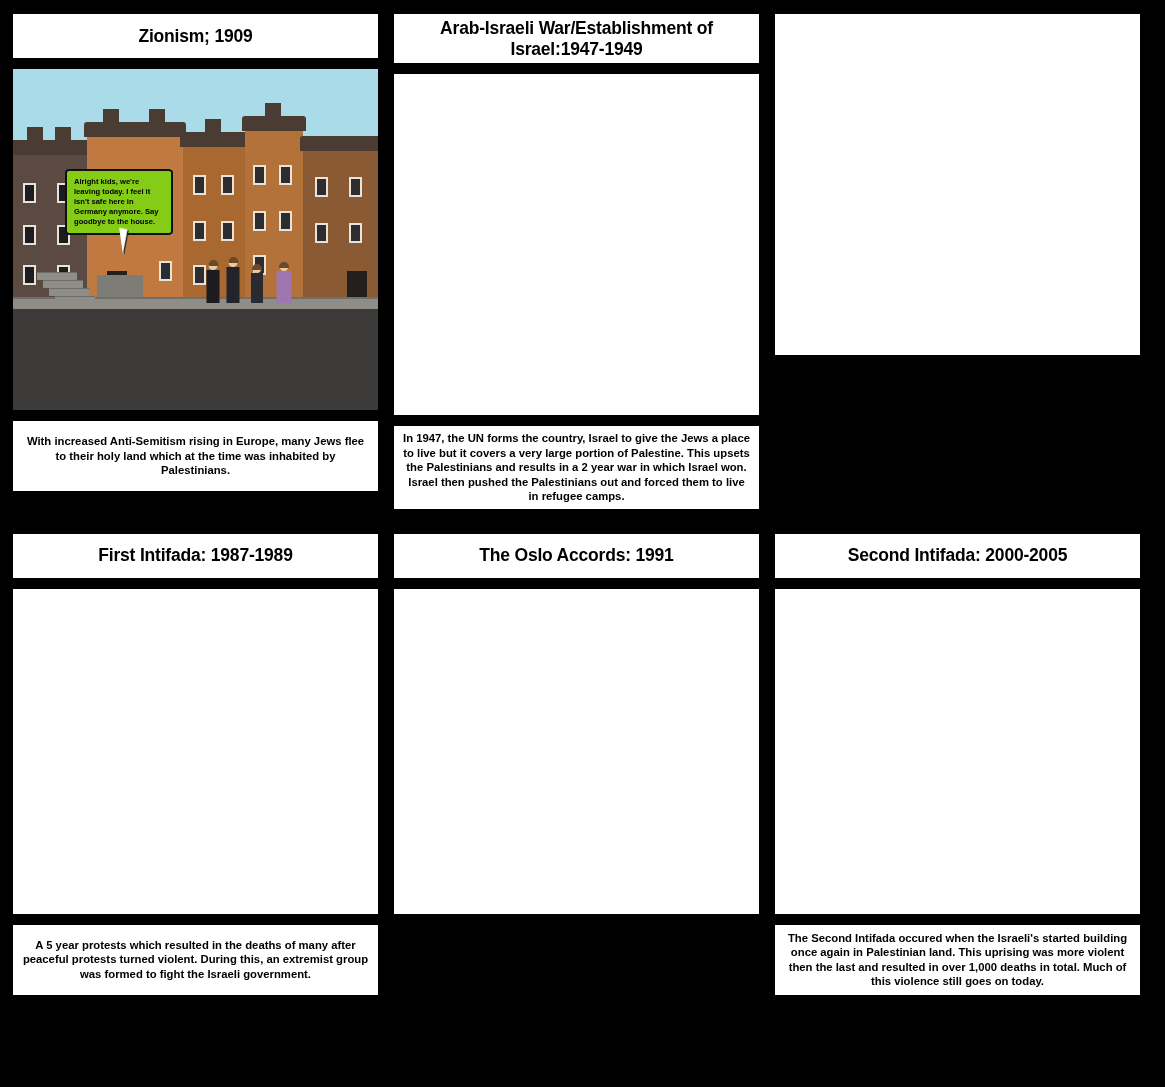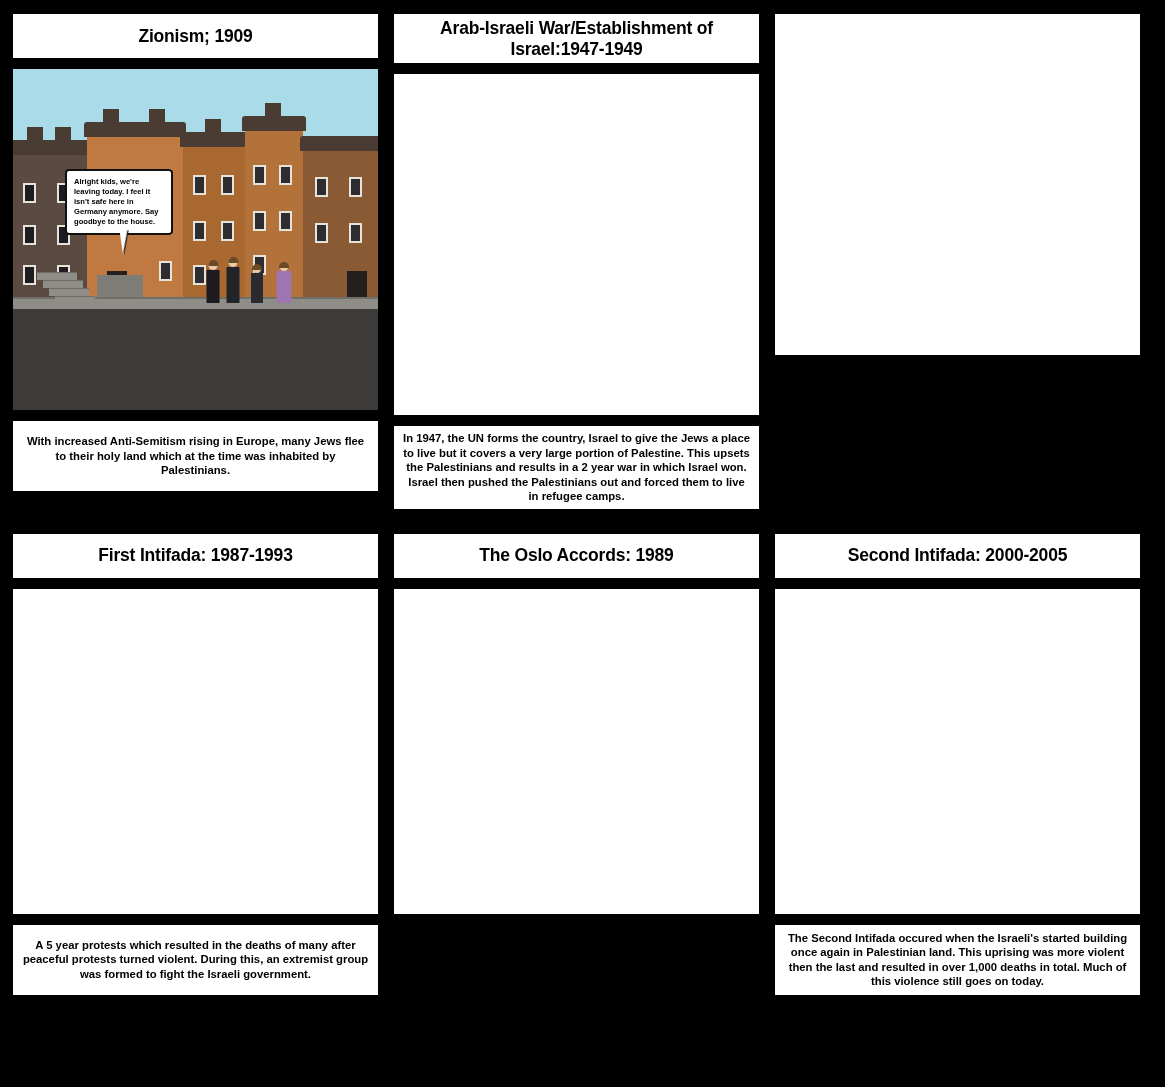--- a/index.html
+++ b/index.html
@@ -158,21 +158,21 @@
   .hair {
     position: absolute; left: 50%; transform: translateX(-50%);
     top: -1px; width: 10px; height: 6px; border-radius: 5px 5px 0 0;
     background: #6b4a2a;
   }
   
   .bubble {
     position: absolute;
     left: 52px; top: 100px;
     width: 108px;
-    background: #ffffff;
+    background: #84cc16;
     border: 2px solid #111;
     border-radius: 4px;
     padding: 6px 7px;
   }
   .bubble span {
     display: block;
     font-size: 7.6px;
     line-height: 1.32;
     font-weight: bold;
     color: #000;
@@ -317,31 +317,31 @@
     <div class="cell">
       <div class="art-box"></div>
     </div>
 
   </div>
 
   <div class="row row2">
 
     <div class="cell">
       <div class="title-box">
-        <span>First Intifada: 1987-1993</span>
+        <span>First Intifada: 1987-1989</span>
       </div>
       <div class="art-box"></div>
       <div class="caption-box">
         <span>A 5 year protests which resulted in the deaths of many after peaceful protests turned violent. During this, an extremist group was formed to fight the Israeli government.</span>
       </div>
     </div>
 
     <div class="cell">
       <div class="title-box">
-        <span>The Oslo Accords: 1989</span>
+        <span>The Oslo Accords: 1991</span>
       </div>
       <div class="art-box"></div>
     </div>
 
     <div class="cell">
       <div class="title-box">
         <span>Second Intifada: 2000-2005</span>
       </div>
       <div class="art-box"></div>
       <div class="caption-box">

